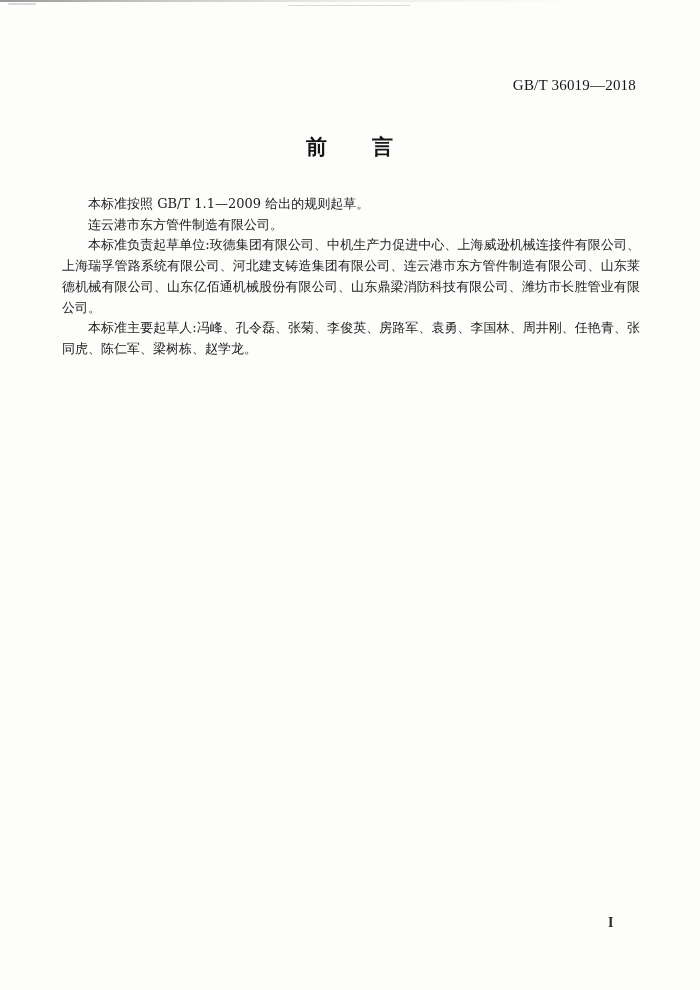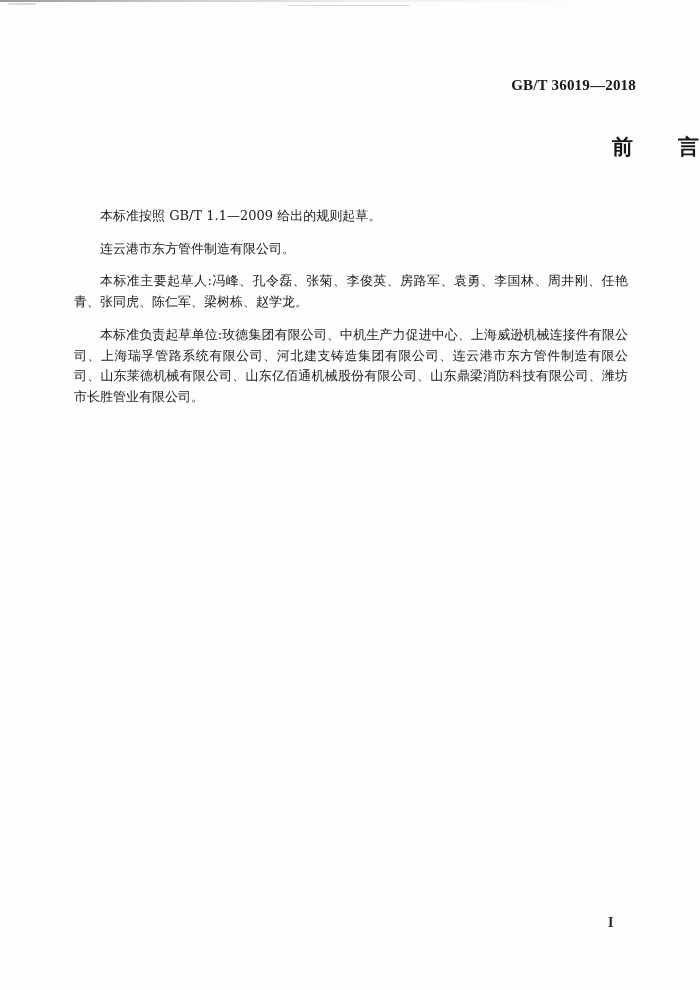--- a/index.html
+++ b/index.html
@@ -36,50 +36,50 @@
     background: rgba(140,140,140,0.30);
     border-radius: 1px;
   }
   .std-number {
     position: absolute;
     top: 77px;
     left: 0;
     right: 64px;
     text-align: right;
     font-family: "Liberation Serif", "DejaVu Serif", serif;
-    font-weight: bold;
+    font-weight: normal;
     font-size: 15px;
     letter-spacing: 0.2px;
     color: #161616;
   }
   .title {
     position: absolute;
     top: 133px;
     left: 0;
     width: 100%;
     margin: 0;
-    text-align: right;
+    text-align: center;
     font-family: "DejaVu Sans", "Liberation Sans", sans-serif;
     font-weight: bold;
     font-size: 21px;
     letter-spacing: 1px;
     color: #151515;
   }
   .body-text {
     position: absolute;
     top: 194px;
     left: 62px;
     width: 578px;
     font-size: 13px;
     line-height: 20.7px;
     text-align: justify;
     color: #1c1c1c;
   }
   .body-text p {
-    margin: 12px;
+    margin: 0;
     padding: 0;
     text-indent: 2em;
   }
   .page-number {
     position: absolute;
     top: 915px;
     left: 608px;
     font-family: "Liberation Serif", "DejaVu Serif", serif;
     font-weight: bold;
     font-size: 14px;
@@ -95,19 +95,19 @@
   <div class="artifact artifact-line2"></div>
   <div class="artifact artifact-speck"></div>
 
   <div class="std-number">GB/T 36019—2018</div>
 
   <h1 class="title">前　　言</h1>
 
   <div class="body-text">
     <p>本标准按照 GB/T 1.1—2009 给出的规则起草。</p>
     <p>连云港市东方管件制造有限公司。</p>
+    <p>本标准负责起草单位:玫德集团有限公司、中机生产力促进中心、上海威逊机械连接件有限公司、上海瑞孚管路系统有限公司、河北建支铸造集团有限公司、连云港市东方管件制造有限公司、山东莱德机械有限公司、山东亿佰通机械股份有限公司、山东鼎梁消防科技有限公司、潍坊市长胜管业有限公司。</p>
     <p>本标准主要起草人:冯峰、孔令磊、张菊、李俊英、房路军、袁勇、李国林、周井刚、任艳青、张同虎、陈仁军、梁树栋、赵学龙。</p>
-    <p>本标准负责起草单位:玫德集团有限公司、中机生产力促进中心、上海威逊机械连接件有限公司、上海瑞孚管路系统有限公司、河北建支铸造集团有限公司、连云港市东方管件制造有限公司、山东莱德机械有限公司、山东亿佰通机械股份有限公司、山东鼎梁消防科技有限公司、潍坊市长胜管业有限公司。</p>
   </div>
 
   <div class="page-number">I</div>
 
 </div>
 
 </body></html>

